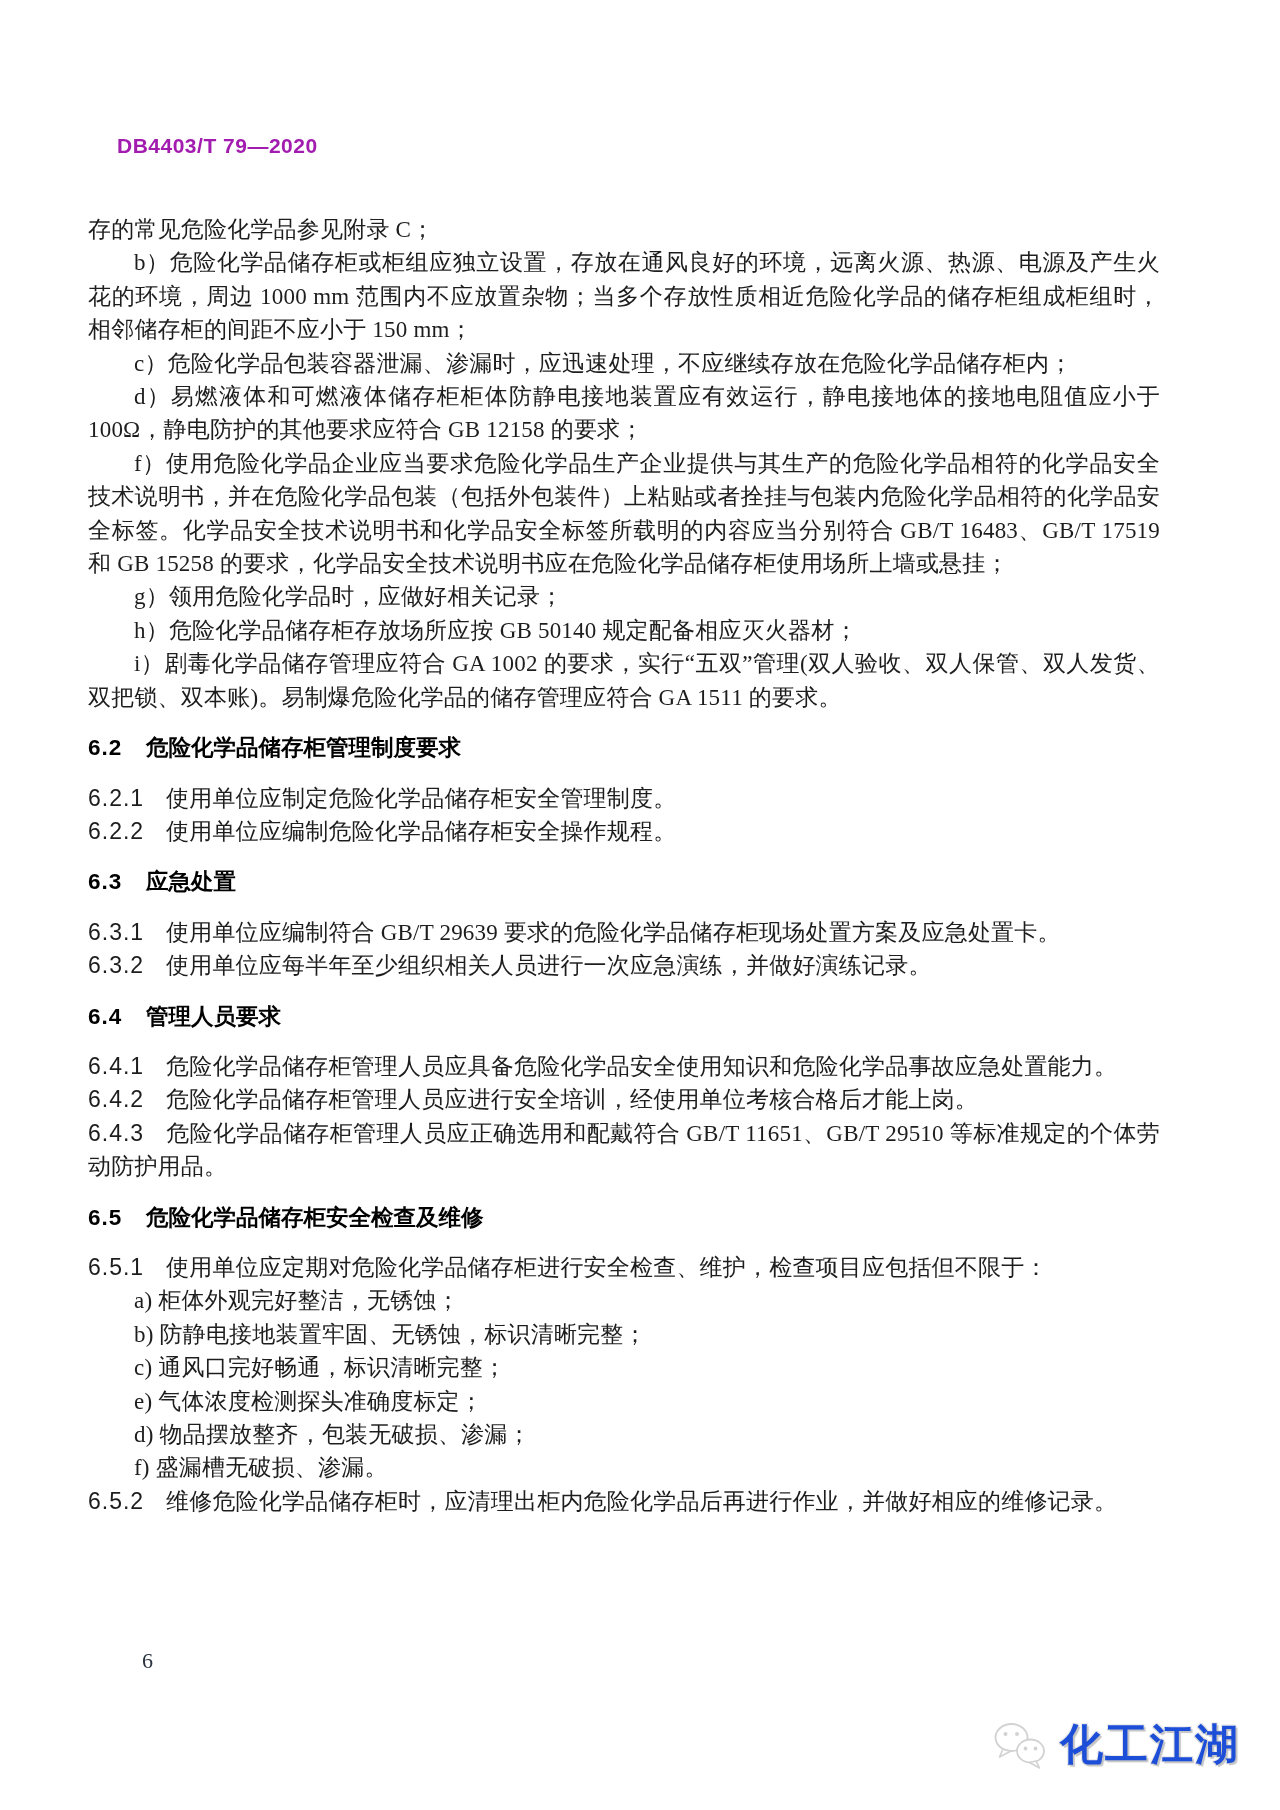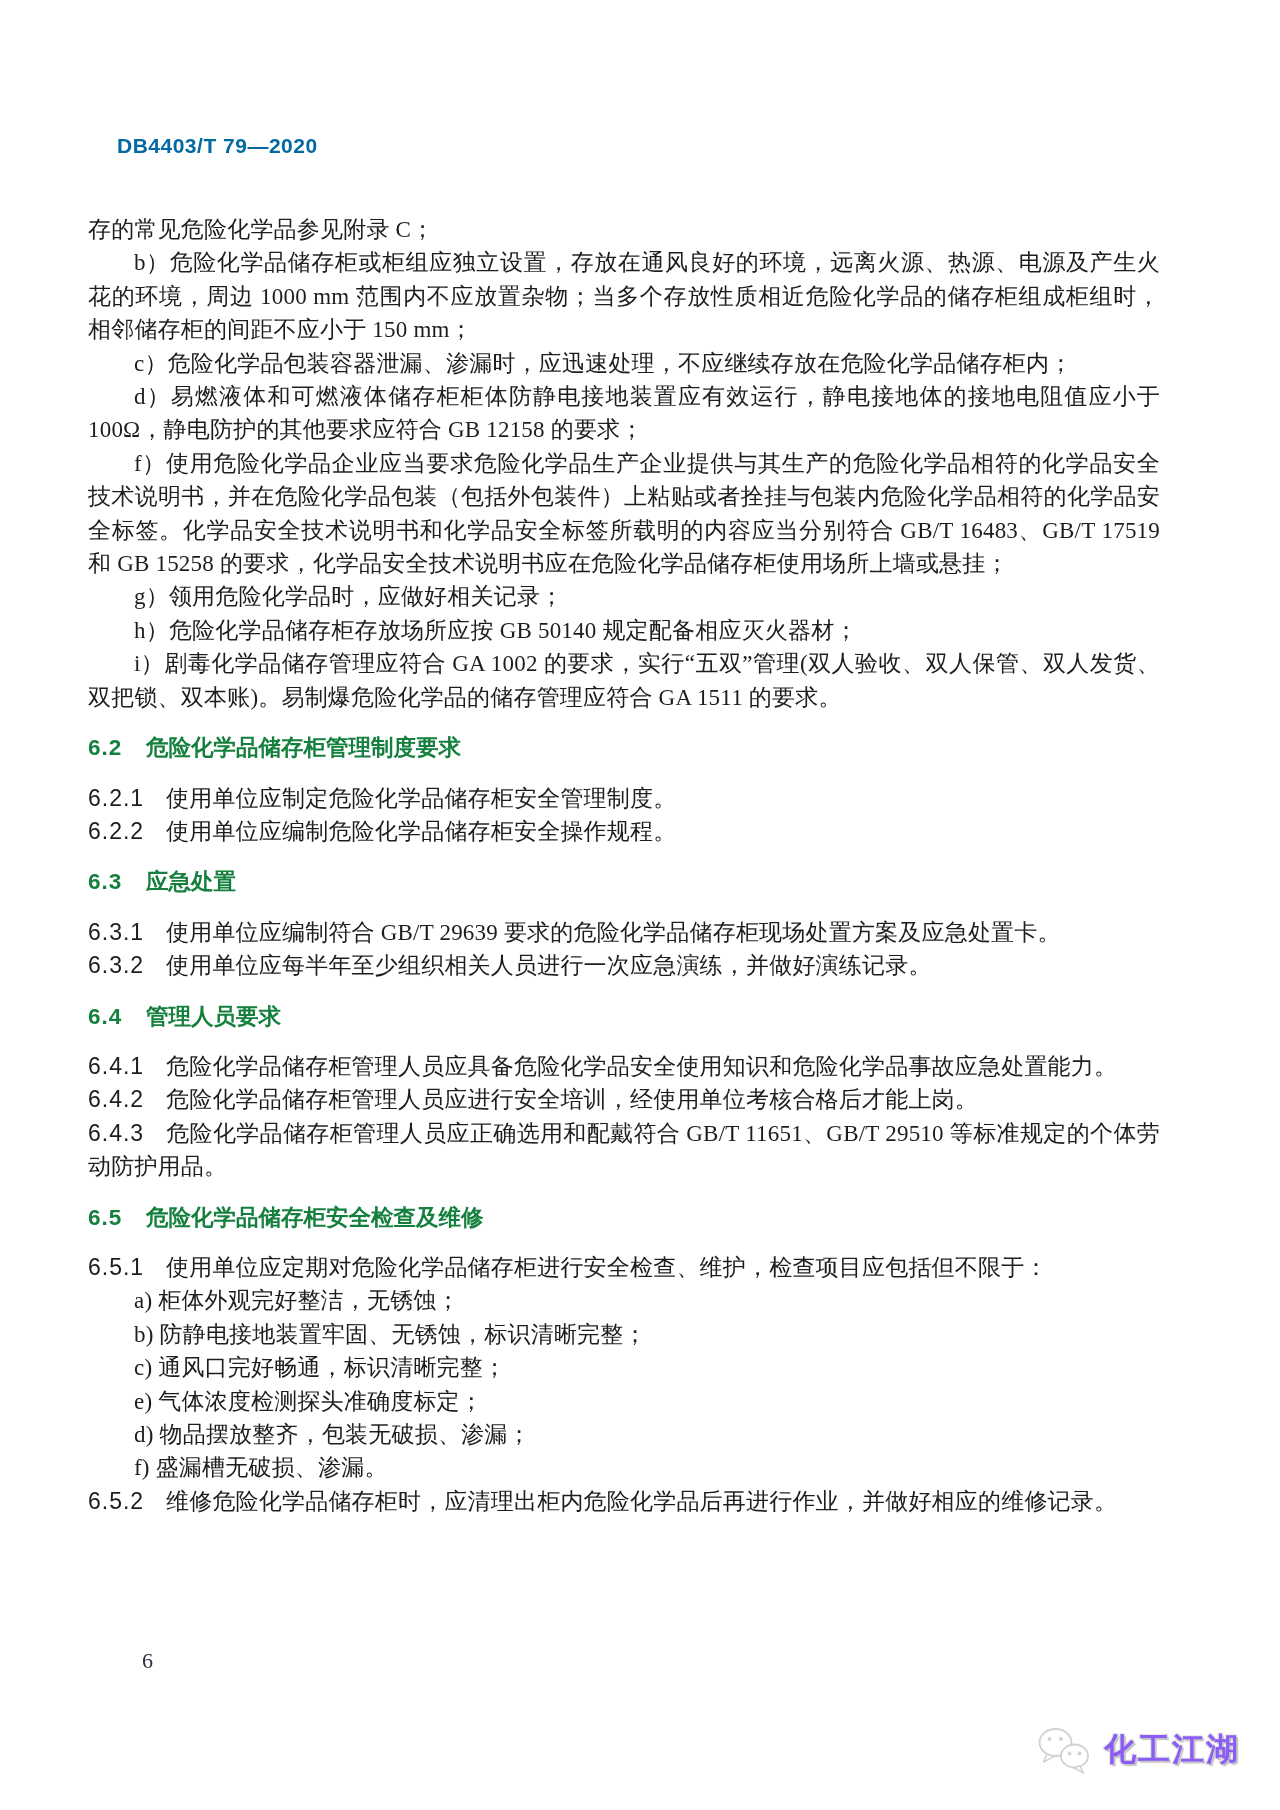--- a/index.html
+++ b/index.html
@@ -13,21 +13,21 @@
     font-family: "Liberation Serif", "DejaVu Serif", serif;
   }
   .doc-header {
     position: absolute;
     top: 134px;
     left: 117px;
     font-family: "Liberation Sans", "DejaVu Sans", sans-serif;
     font-weight: 600;
     font-size: 21px;
     letter-spacing: 0.5px;
-    color: #0369a1;
+    color: #a21caf;
   }
   .content {
     position: absolute;
     left: 88px;
     top: 213px;
     width: 1072px;
   }
   .content p {
     margin: 0;
     font-size: 23px;
@@ -35,21 +35,21 @@
     text-align: justify;
     letter-spacing: 0.2px;
   }
   .indent { text-indent: 2em; }
   .sec-heading {
     margin: 17px 0 17px 0;
     font-family: "Liberation Sans", "DejaVu Sans", sans-serif;
     font-weight: bold;
     font-size: 22.5px;
     line-height: 33.4px;
-    color: #15803d;
+    color: #000000;
   }
   .sec-heading .sec-num { margin-right: 1.05em; letter-spacing: 1px; }
   .clause .clause-num {
     font-family: "Liberation Sans", "DejaVu Sans", sans-serif;
     letter-spacing: 1px;
     margin-right: 0.95em;
   }
   .page-number {
     position: absolute;
     left: 142px;
@@ -62,23 +62,23 @@
     position: absolute;
     right: 40px;
     bottom: 36px;
     display: flex;
     align-items: center;
     gap: 9px;
   }
   .watermark-text {
     font-family: "Liberation Sans", "DejaVu Sans", sans-serif;
     font-weight: bold;
-    font-size: 32px;
+    font-size: 43px;
     letter-spacing: 2px;
-    color: #8b5cf6;
+    color: #1d4ed8;
     text-shadow:
       2px 2px 1px #c4c4c4,
       -1px -1px 0 #ececec,
       1px -1px 0 #e4e4e4,
       -1px 1px 0 #dcdcdc;
   }
   .wechat-icon { display: block; }
 </style>
 </head>
 <body>

